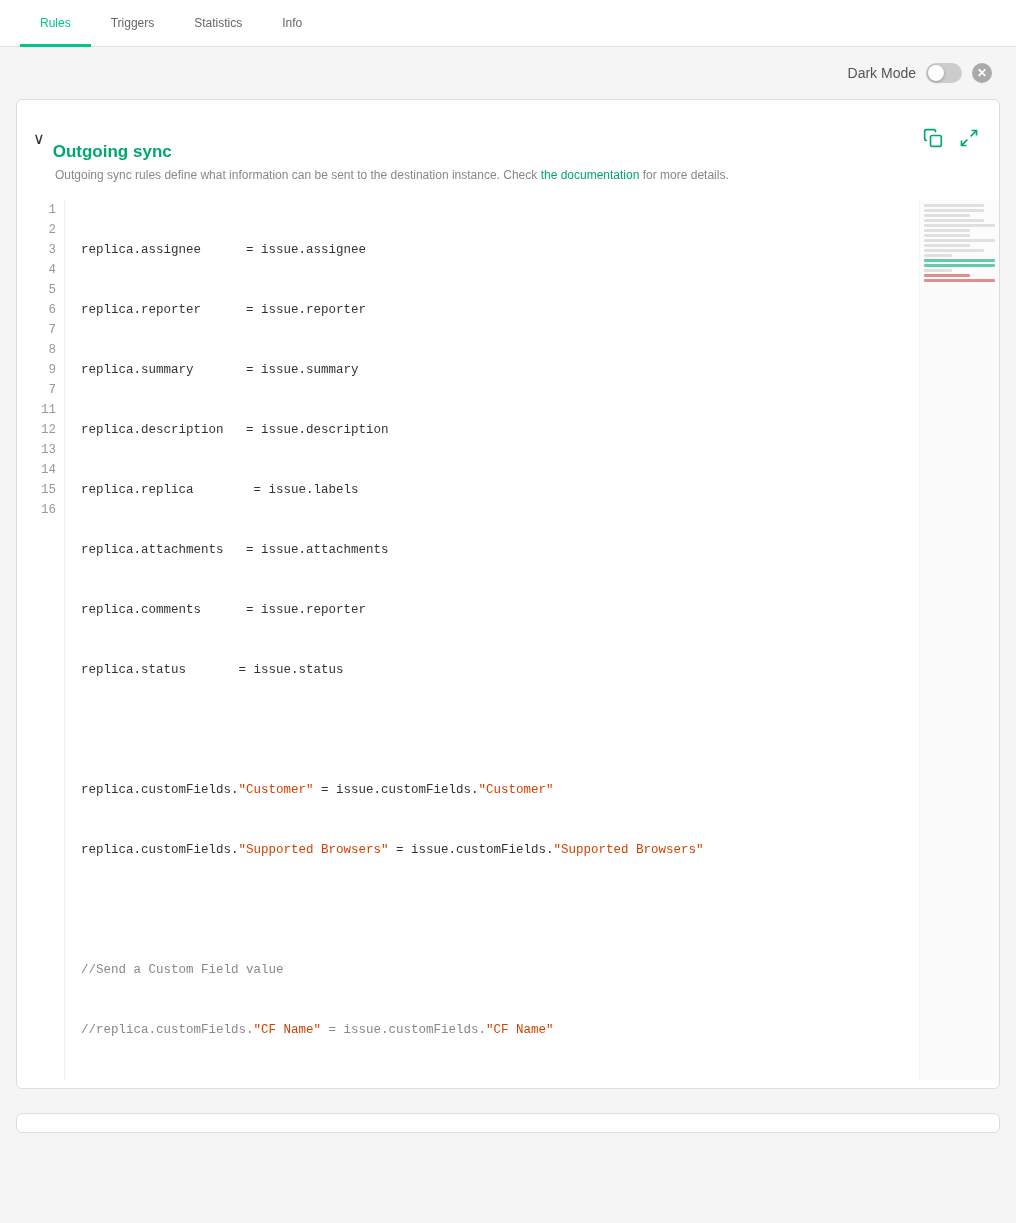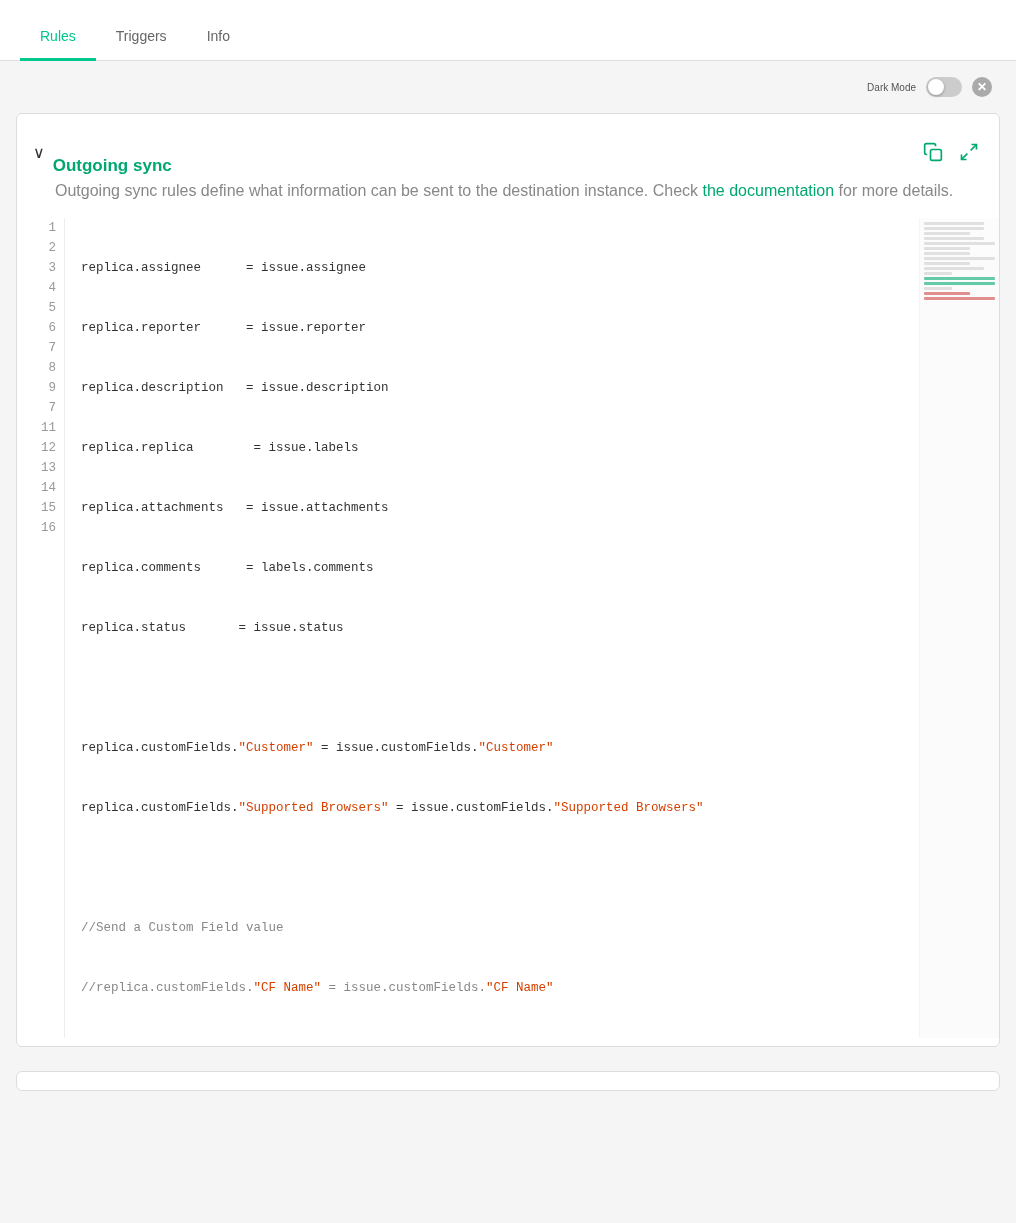--- a/index.html
+++ b/index.html
@@ -15,43 +15,43 @@
     
     .tabs-bar {
       background: #fff;
       border-bottom: 1px solid #e0e0e0;
       padding: 0 20px;
       display: flex;
       align-items: flex-end;
       gap: 0;
     }
     .tab {
-      padding: 28px 20px 14px;
-      cursor: pointer;
-      font-size: 14px;
+      padding: 16px 20px 14px;
+      cursor: pointer;
+      font-size: 12px;
       color: #666;
       border-bottom: 3px solid transparent;
       margin-bottom: -1px;
     }
     .tab.active {
       color: #00c78c;
       border-bottom: 3px solid #00c78c;
       font-weight: 500;
     }
 
     
     .dark-mode-bar {
       display: flex;
       justify-content: flex-end;
       align-items: center;
       padding: 16px 24px;
       gap: 10px;
     }
     .dark-mode-label {
-      font-size: 10px;
+      font-size: 14px;
       color: #555;
     }
     .toggle-track {
       width: 36px;
       height: 20px;
       background: #ccc;
       border-radius: 10px;
       position: relative;
       cursor: pointer;
       display: flex;
@@ -104,21 +104,21 @@
       font-size: 16px;
       cursor: pointer;
     }
     .panel-title {
       font-size: 17px;
       font-weight: bold;
       color: #00a870;
       margin-top: 28px;
     }
     .panel-desc {
-      font-size: 16px;
+      font-size: 12px;
       color: #888;
       padding: 2px 16px 10px 38px;
     }
     .panel-desc a {
       color: #00a870;
       text-decoration: none;
       font-weight: 500;
     }
     .panel-icons {
       display: flex;
@@ -197,20 +197,21 @@
     .minimap-line.ml-medium { width: 65%; }
     .minimap-line.ml-long { width: 85%; }
     .minimap-line.ml-full { width: 100%; }
   </style>
 </head>
 <body>
 
 <div class="tabs-bar">
   <div class="tab active">Rules</div>
   <div class="tab">Triggers</div>
+  <div class="tab">Statistics</div>
   <div class="tab">Info</div>
 </div>
 
 <div class="dark-mode-bar">
   <span class="dark-mode-label">Dark Mode</span>
   <div class="toggle-track">
     <div class="toggle-thumb"></div>
   </div>
   <div class="toggle-x">✕</div>
 </div>
@@ -255,24 +256,25 @@
       <div>11</div>
         <div>12</div>
         <div>13</div>
         <div>14</div>
         <div>15</div>
       <div>16</div>
     </div>
     <div class="code-content">
       <div class="code-default">replica.assignee      = issue.assignee</div>
       <div class="code-default">replica.reporter      = issue.reporter</div>
+      <div class="code-default">replica.summary       = issue.summary</div>
       <div class="code-default">replica.description   = issue.description</div>
       <div class="code-default">replica.replica        = issue.labels</div>
       <div class="code-default">replica.attachments   = issue.attachments</div>
-      <div class="code-default">replica.comments      = labels.comments</div>
+      <div class="code-default">replica.comments      = issue.reporter</div>
       <div class="code-default">replica.status       = issue.status</div>
       <div>&nbsp;</div>
       <div class="code-default">replica.customFields.<span class="code-string">"Customer"</span> = issue.customFields.<span class="code-string">"Customer"</span></div>
       <div class="code-default">replica.customFields.<span class="code-string">"Supported Browsers"</span> = issue.customFields.<span class="code-string">"Supported Browsers"</span></div>
       <div>&nbsp;</div>
       <div class="code-comment">//Send a Custom Field value</div>
       <div class="code-comment">//replica.customFields.<span class="code-string">"CF Name"</span> = issue.customFields.<span class="code-string">"CF Name"</span></div>
     </div>
     <div class="minimap">
       <div class="minimap-lines">

